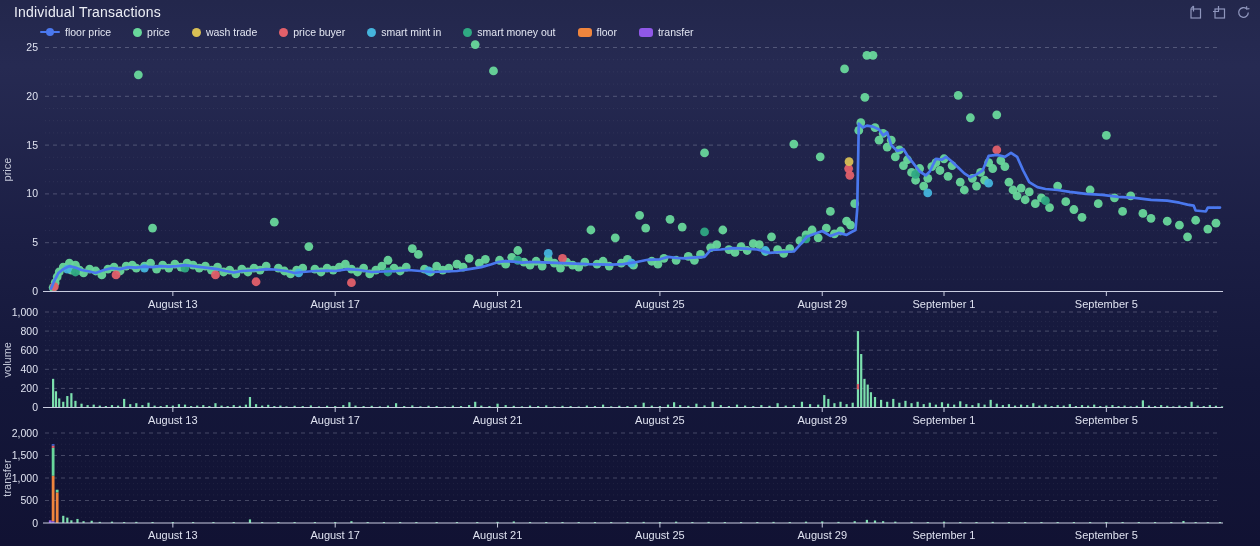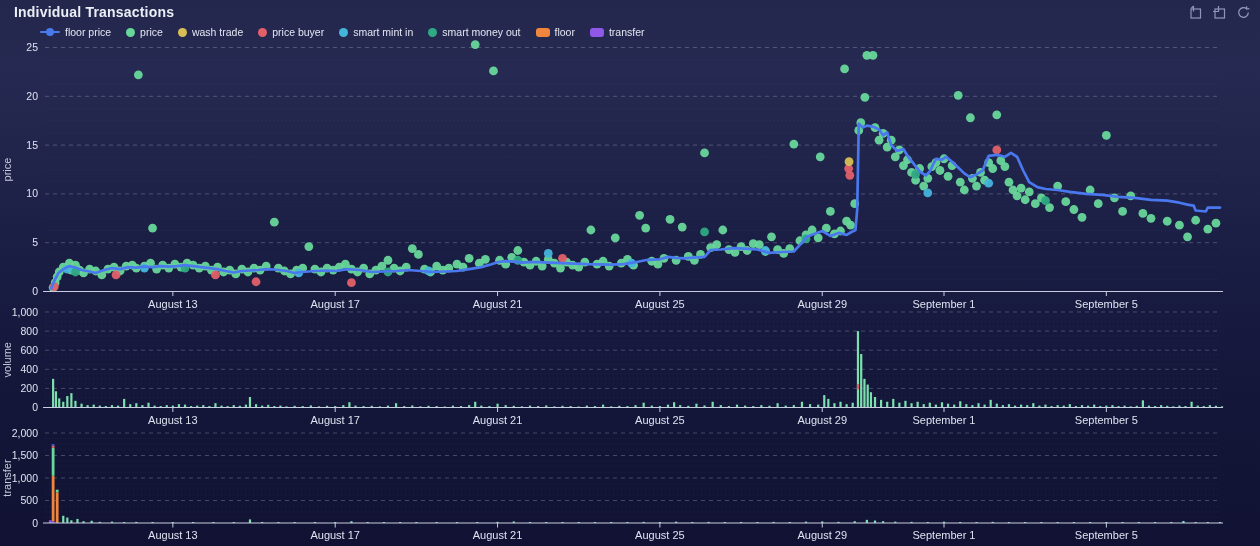--- a/index.html
+++ b/index.html
@@ -4,28 +4,28 @@
 <style>
   html,body{margin:0;padding:0;}
   body{
     width:1260px;height:546px;overflow:hidden;
     font-family:"Liberation Sans","DejaVu Sans",sans-serif;
     background:linear-gradient(180deg,#23274c 0%,#262a52 12%,#1b1e44 45%,#14173a 70%,#111233 100%);
   }
   .app{position:relative;width:1260px;height:546px;}
   .header-title{
     position:absolute;left:14px;top:4px;margin:0;
-    font-size:14px;font-weight:700;color:#eceef6;letter-spacing:.2px;
+    font-size:14px;font-weight:400;color:#eceef6;letter-spacing:.2px;
   }
   .toolbox{position:absolute;right:8px;top:4px;display:flex;gap:7px;}
   .toolbox button{
     background:transparent;border:none;padding:1px;cursor:pointer;line-height:0;
   }
   .legend{
-    position:absolute;left:40px;top:26px;display:flex;align-items:flex-end;gap:15px;
+    position:absolute;left:40px;top:26px;display:flex;align-items:flex-end;gap:22px;
   }
   .legend-item{display:flex;align-items:center;gap:5px;cursor:pointer;}
   .legend-item .lbl{font-size:10.5px;color:#e3e6f2;}
   .mk-circle{width:9px;height:9px;border-radius:50%;}
   .mk-rect{width:14px;height:9px;border-radius:3px;}
   .mk-line{position:relative;width:20px;height:9px;}
   .mk-line .bar{position:absolute;left:0;top:3.2px;width:20px;height:2.6px;border-radius:2px;}
   .mk-line .dot{position:absolute;left:6px;top:0.5px;width:8px;height:8px;border-radius:50%;}
   svg text{font-family:"Liberation Sans","DejaVu Sans",sans-serif;}
 </style>

